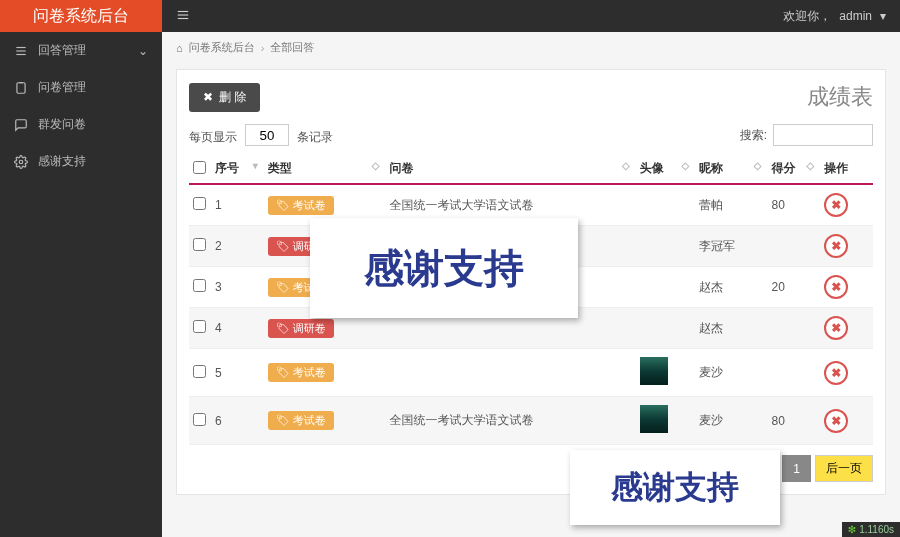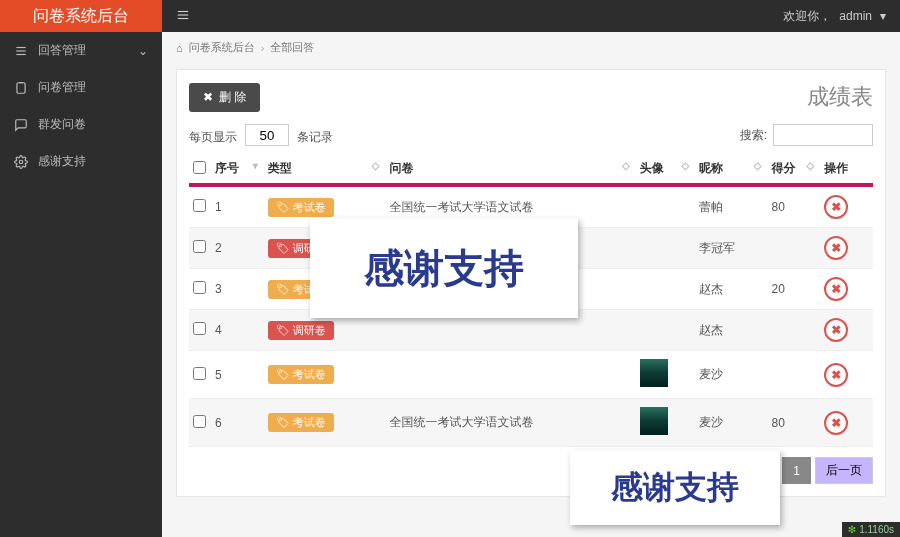--- a/index.html
+++ b/index.html
@@ -16,32 +16,32 @@
 .breadcrumb .sep { color: #aaa; }
 .panel { margin: 6px 14px 0 176px; background: #fff; border: 1px solid #e5e5e5; padding: 12px; }
 .panel-head { display: flex; align-items: center; margin-bottom: 12px; }
 .btn-del { background: #4a4a4a; color: #fff; border: none; border-radius: 3px; padding: 6px 14px; display: flex; align-items: center; gap: 6px; cursor: pointer; font-size: 12px; }
 .page-title { margin-left: auto; color: #888; font-size: 22px; font-weight: 300; }
 .toolbar { display: flex; align-items: flex-end; gap: 8px; margin-bottom: 8px; color: #555; }
 .toolbar input.small { width: 44px; height: 22px; border: 1px solid #ccc; text-align: center; }
 .toolbar .search { margin-left: auto; display: flex; align-items: center; gap: 6px; }
 .toolbar .search input { width: 100px; height: 22px; border: 1px solid #ccc; padding: 0 4px; }
 table { width: 100%; border-collapse: collapse; }
-th { text-align: left; font-weight: bold; padding: 6px 4px; border-bottom: 4px solid #be185d; color: #333; position: relative; }
+th { text-align: left; font-weight: bold; padding: 6px 4px; border-bottom: 2px solid #be185d; color: #333; position: relative; }
 th .sort { position: absolute; right: 6px; top: 6px; color: #bbb; font-size: 10px; }
 td { padding: 8px 4px; border-bottom: 1px solid #eee; color: #555; vertical-align: middle; }
 tr:nth-child(even) td { background: #f6f6f6; }
 .tag { color: #fff; padding: 2px 8px; border-radius: 3px; font-size: 11px; display: inline-flex; align-items: center; gap: 3px; }
 .tag.orange { background: #f0ad4e; }
 .tag.red { background: #d9534f; }
 .del-btn { width: 24px; height: 24px; border: 2px solid #d9534f; color: #d9534f; border-radius: 50%; background: #fff; display: inline-flex; align-items: center; justify-content: center; cursor: pointer; font-weight: bold; }
 .avatar { width: 28px; height: 28px; background: linear-gradient(180deg,#2a6f5f 0%,#0d3a35 50%,#041f1d 100%); display: inline-block; }
 .footer { display: flex; align-items: center; margin-top: 10px; }
 .pager { margin-left: auto; display: flex; gap: 4px; }
-.pager button { border: 1px solid #ccc; background: #c4b5fd; padding: 4px 10px; cursor: pointer; font-size: 12px; }
+.pager button { border: 1px solid #ccc; background: #fde047; padding: 4px 10px; cursor: pointer; font-size: 12px; }
 .pager button.active { background: #888; color: #fff; border-color: #888; }
 .overlay1, .overlay2 { position: absolute; background: linear-gradient(90deg,#3a9fd8,#4a5fd0); box-shadow: 2px 3px 6px rgba(0,0,0,0.3); }
 .overlay1 { left: 310px; top: 218px; width: 268px; height: 100px; }
 .overlay2 { left: 570px; top: 450px; width: 210px; height: 75px; }
 .overlay1 .inner, .overlay2 .inner { background: #fff; width: 100%; height: 100%; display: flex; align-items: center; justify-content: center; color: #2a3a8f; font-weight: bold; }
 .overlay1 .inner { font-size: 40px; }
 .overlay2 .inner { font-size: 32px; }
 .status { position: absolute; right: 0; bottom: 0; background: #2d2d2d; color: #9c9; padding: 2px 6px; font-size: 10px; display: flex; align-items: center; gap: 3px; }
 .leaf { color: #6c3; }
 </style>

